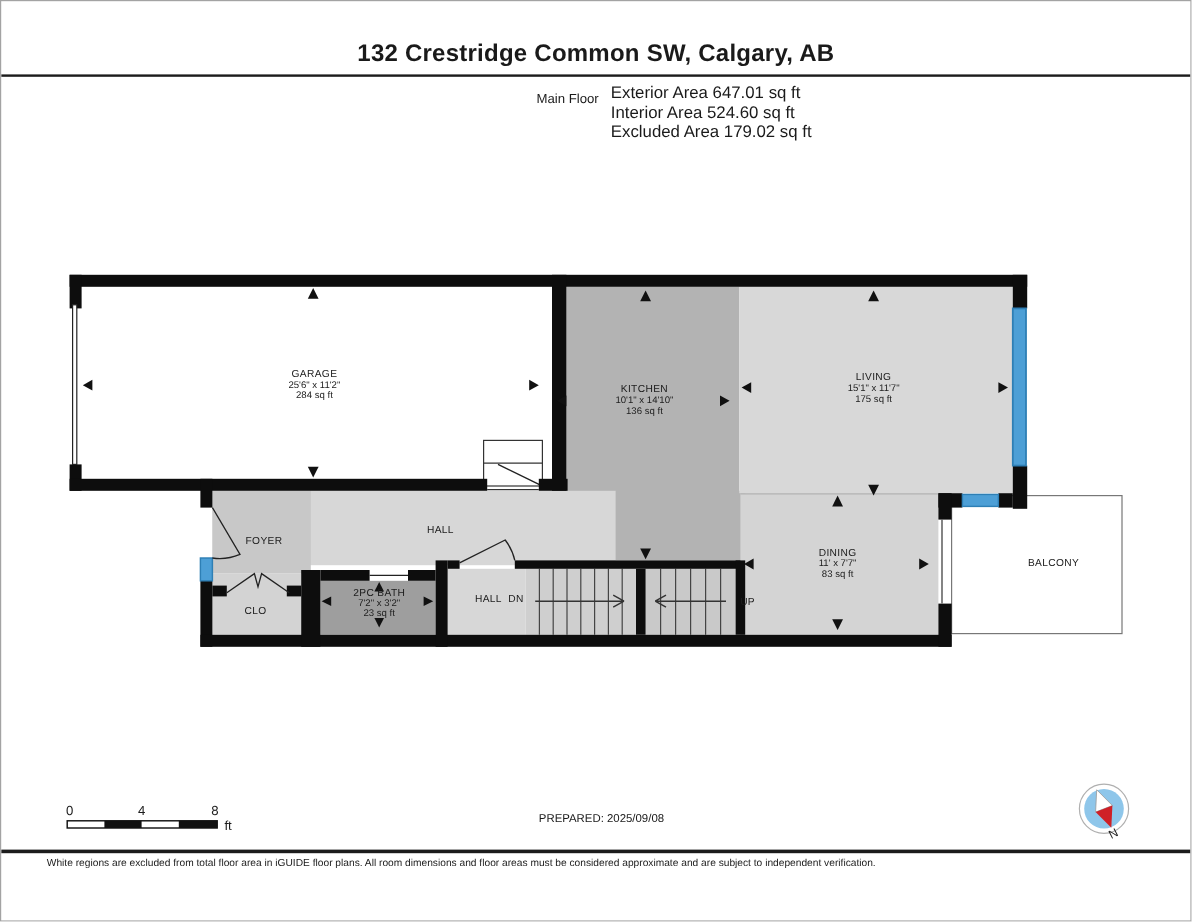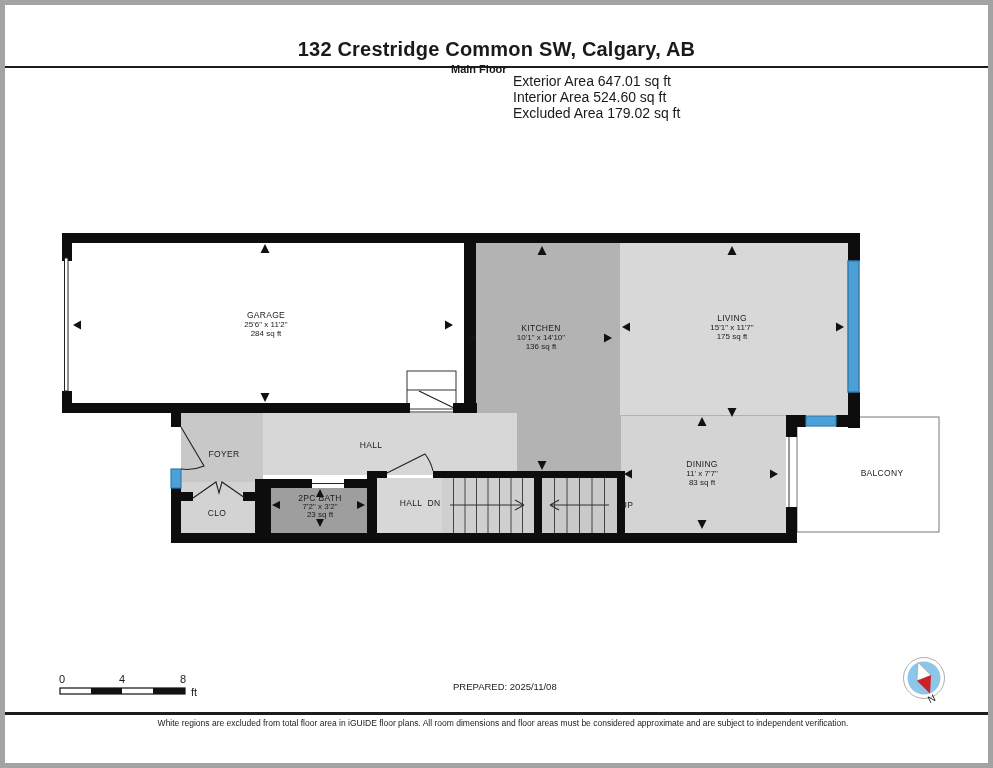--- a/index.html
+++ b/index.html
@@ -1,26 +1,26 @@
 <!DOCTYPE html>
 <html><head>
 <meta charset="utf-8">
 <style>
   html,body{margin:0;padding:0;background:#e9e9e9;}
   #page{position:relative;width:993px;height:768px;background:#ffffff;
-        border:5px solid #a3a3a3;box-sizing:border-box;overflow:hidden;
+        border:1px solid #a3a3a3;box-sizing:border-box;overflow:hidden;
         font-family:"Liberation Sans", sans-serif;color:#1a1a1a;}
   .abs{position:absolute;}
   #title{top:33px;left:0;width:100%;text-align:center;font-size:20px;font-weight:bold;letter-spacing:.2px;}
   #title-rule{top:61px;left:0;width:100%;height:2px;background:#1c1c1c;}
-  #floor-label{top:58px;left:446px;font-size:11px;font-weight:bold;}
+  #floor-label{top:76px;left:446px;font-size:11px;font-weight:normal;}
   #area-block{top:68px;left:508px;font-size:14px;line-height:16px;}
   #prepared{top:676px;left:448px;font-size:9.5px;}
   #footer-rule{top:707px;left:0;width:100%;height:3px;background:#1c1c1c;}
-  #disclaimer{top:713px;left:38px;width:920px;font-size:8.5px;text-align:center;}
+  #disclaimer{top:713px;left:38px;width:920px;font-size:8.5px;}
   svg text{font-family:"Liberation Sans", sans-serif;fill:#1c1c1c;}
   .room-name{font-size:8.5px;letter-spacing:.3px;}
   .room-dim{font-size:8px;}
   .small-label{font-size:8.5px;letter-spacing:.3px;}
   .tick{font-size:11px;}
 </style>
 </head>
 <body>
 
 <div id="page">
@@ -192,16 +192,16 @@
       <circle cx="919" cy="673" r="20.5" fill="#ffffff" stroke="#b0b0b0" stroke-width="1"></circle>
       <circle cx="919" cy="673" r="16.5" fill="#8ec6ea"></circle>
       <g transform="rotate(-21 919 673)">
         <polygon points="919,656 911.5,673 926.5,673" fill="#ffffff" stroke="#9a9a9a" stroke-width="0.6"></polygon>
         <polygon points="919,690 911.5,673 926.5,673" fill="#cf2027"></polygon>
       </g>
       <text x="932" y="696" font-size="10" transform="rotate(153 931 692)">N</text>
     </g>
   </svg>
 
-  <div id="prepared" class="abs">PREPARED: 2025/11/08</div>
+  <div id="prepared" class="abs">PREPARED: 2025/09/08</div>
   <div id="footer-rule" class="abs"></div>
   <div id="disclaimer" class="abs">White regions are excluded from total floor area in iGUIDE floor plans. All room dimensions and floor areas must be considered approximate and are subject to independent verification.</div>
 </div>
 
 </body></html>

